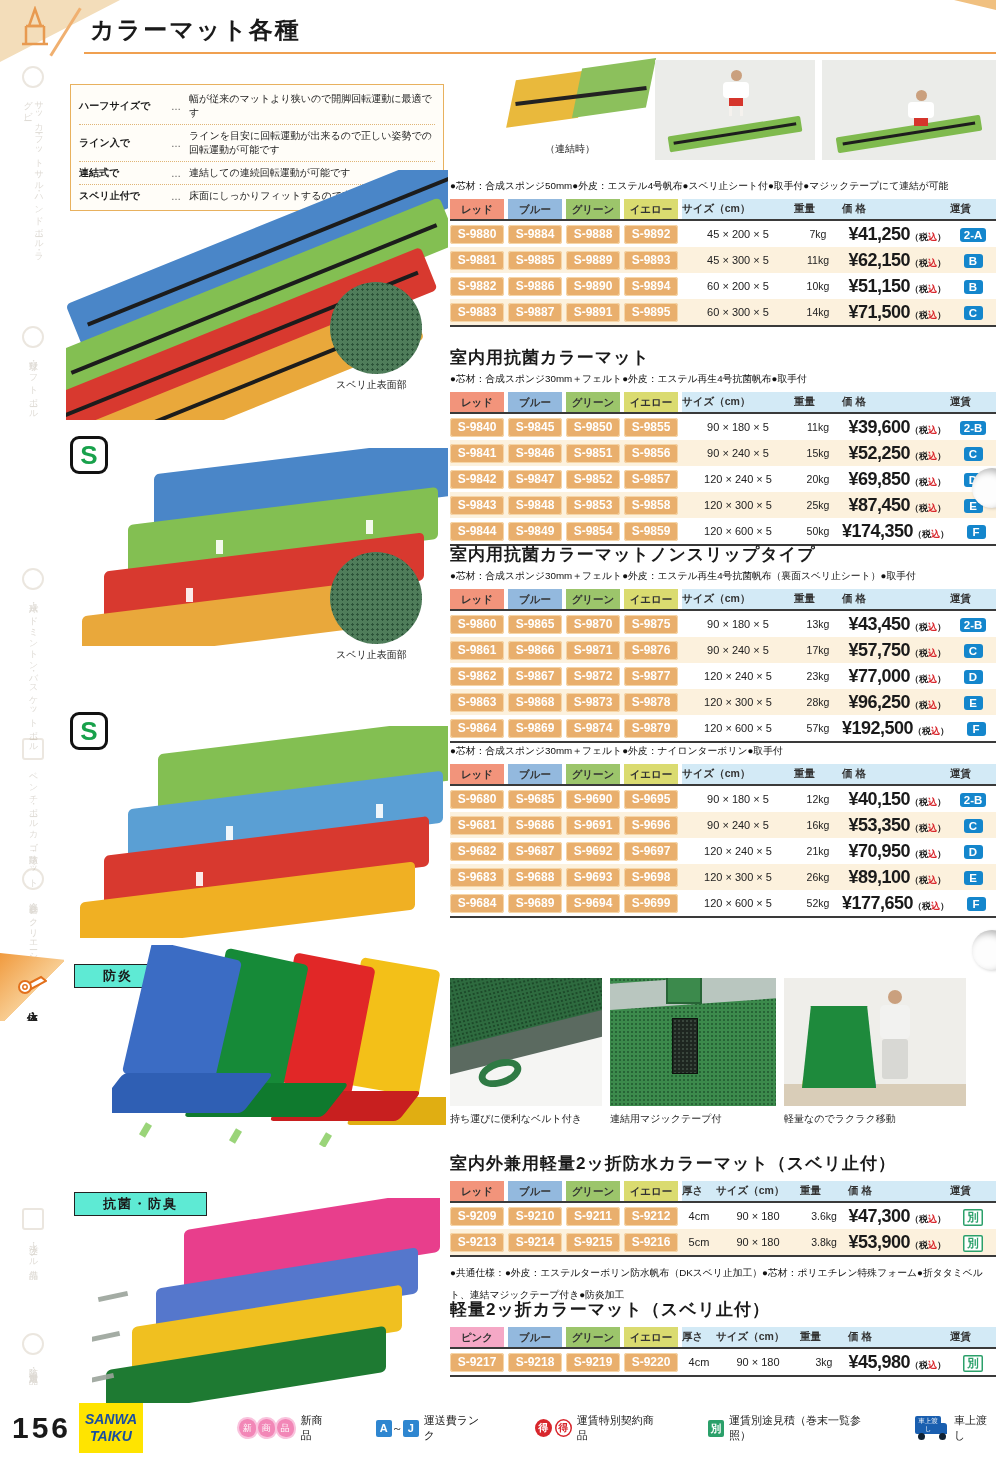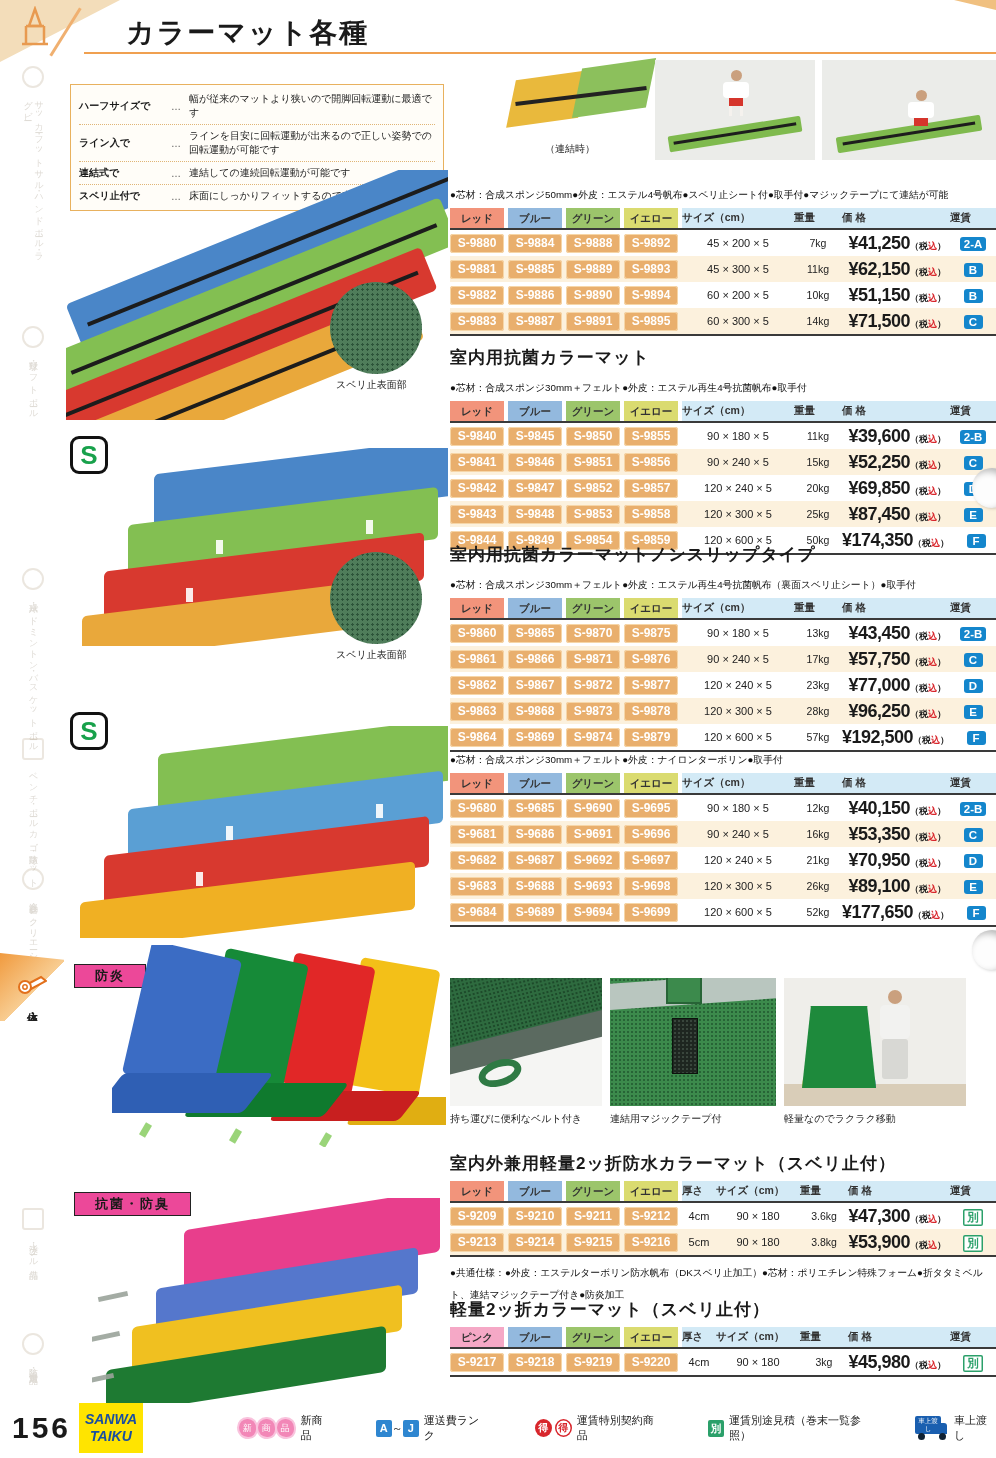--- a/index.html
+++ b/index.html
@@ -3,21 +3,21 @@
 <meta charset="utf-8">
 <style>
   * { margin:0; padding:0; box-sizing:border-box; }
   html,body { width:996px; height:1458px; }
   body { position:relative; background:#fff; font-family:"Liberation Sans","DejaVu Sans",sans-serif; color:#1a1a1a; overflow:hidden; }
 
   
   .corner-tri { position:absolute; left:0; top:0; width:120px; height:62px; background:#f3ddba; clip-path:polygon(0 0,100% 0,0 100%); }
   .corner-tri2 { position:absolute; right:0; top:0; width:60px; height:10px; background:#f0c080; clip-path:polygon(30% 0,100% 0,100% 100%); }
   .hdr-icon { position:absolute; left:18px; top:6px; width:34px; height:42px; }
-  .page-title { position:absolute; left:90px; top:14px; font-size:28px; font-weight:bold; letter-spacing:2px;margin-left:36px; }
+  .page-title { position:absolute; left:90px; top:14px; font-size:24px; font-weight:bold; letter-spacing:2px; }
   .title-rule { position:absolute; left:84px; top:52px; width:912px; height:2px; background:#f0a050; }
   .title-slash { position:absolute; left:64px; top:4px; width:3px; height:56px; background:#f0b070; transform:rotate(32deg); }
 
   
   .sidebar { position:absolute; left:0; top:58px; width:64px; height:1340px; }
   .side-item { position:absolute; left:6px; width:54px; display:flex; flex-direction:column; align-items:center; opacity:.28; }
   .side-item .sicon { width:22px; height:22px; margin-bottom:6px; border:2px solid #b9a98e; border-radius:50%; }
   .sicon.sq { border-radius:3px; }
   .side-label { writing-mode:vertical-rl; font-size:9px; color:#8a7c66; letter-spacing:1px; line-height:11px; max-height:170px; }
   .side-item.active { opacity:1; left:0; width:64px; padding:8px 0; background:linear-gradient(135deg,#f09a3e,#f8cd92 55%,#fff 55%); clip-path:polygon(0 0,100% 10%,100% 100%,0 100%); }
@@ -51,26 +51,26 @@
   
   .slab { position:absolute; border-radius:5px; }
   .slab:after { content:""; position:absolute; left:3%; width:94%; height:4px; background:#1c1c1c; top:46%; }
   .noline:after { display:none; }
   .stripes { background-image:repeating-linear-gradient(to bottom,rgba(255,255,255,.28) 0 1px,transparent 1px 12px); }
   .tab { position:absolute; width:7px; height:14px; background:#fff; opacity:.9; }
   .texture-circle { position:absolute; width:92px; height:92px; border-radius:50%; background-color:#4f7d5a; background-image:radial-gradient(#2c5439 1.1px,transparent 1.3px); background-size:5px 5px; }
   .sg-logo { position:absolute; width:38px; height:38px; border:3px solid #111; border-radius:9px; text-align:center; font-weight:bold; font-size:26px; line-height:32px; color:#18a14b; background:#fff; }
 
   
-  .chip { position:absolute; border:1.5px solid #222; background:#ec4899; font-size:13px; font-weight:bold; padding:2px 20px; letter-spacing:2px; }
+  .chip { position:absolute; border:1.5px solid #222; background:#5eead4; font-size:13px; font-weight:bold; padding:2px 28px; letter-spacing:2px; }
 
   
   .section { position:absolute; left:450px; width:546px; }
   .sec-title { font-size:17px; font-weight:bold; letter-spacing:1px; }
-  .sec-spec { font-size:9.8px; margin-top:13px; color:#111; }
+  .sec-spec { font-size:9.8px; margin-top:4px; color:#111; }
   .sec-note { font-size:9.8px; margin-top:5px; line-height:22px; color:#111; }
   .ptable { margin-top:6px; border-bottom:2px solid #3a3a3a; }
   .trow { display:flex; align-items:center; }
   .thead { height:22px; border-bottom:2px solid #3a3a3a; }
   .cell.chead { width:54px; margin-right:4px; height:20px; line-height:20px; text-align:center; font-size:10.5px; font-weight:bold; color:#333; flex:none; }
   .hband { flex:1; height:20px; background:#d3eaf6; display:flex; align-items:center; font-size:10.5px; font-weight:bold; color:#333; }
   .hband span { text-align:left; }
   .hs0{width:112px;} .hs1{width:48px;} .hs2{flex:1;} .hs3{width:46px;}
   .ht0{width:34px;} .ht1{width:84px;} .ht2{width:48px;} .ht3{flex:1;} .ht4{width:46px;}
   .drow { height:26px; }

